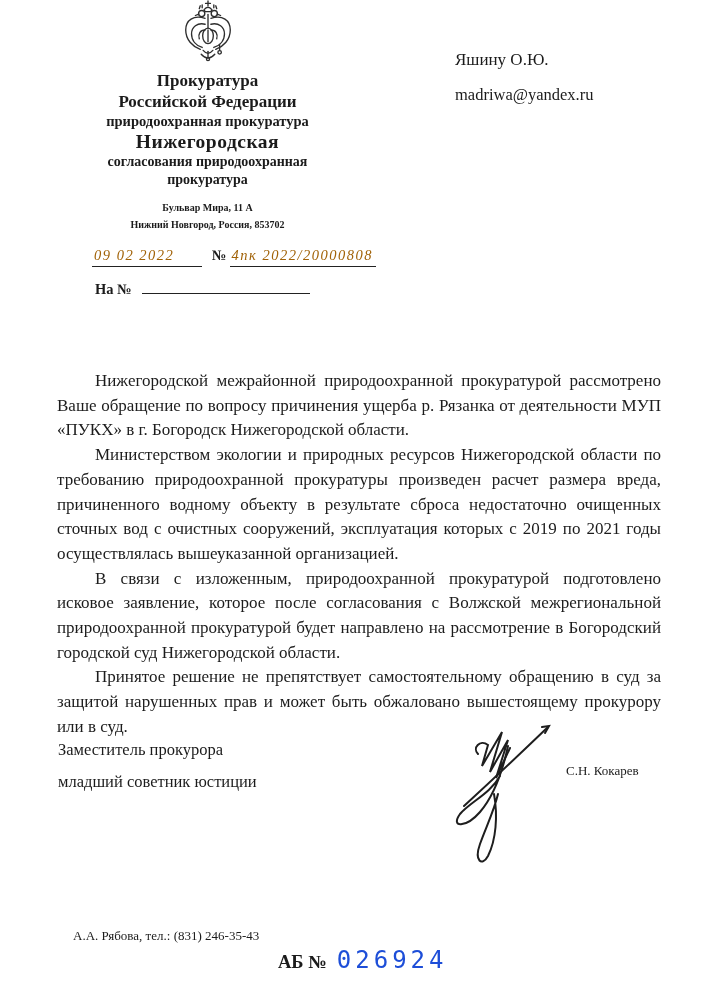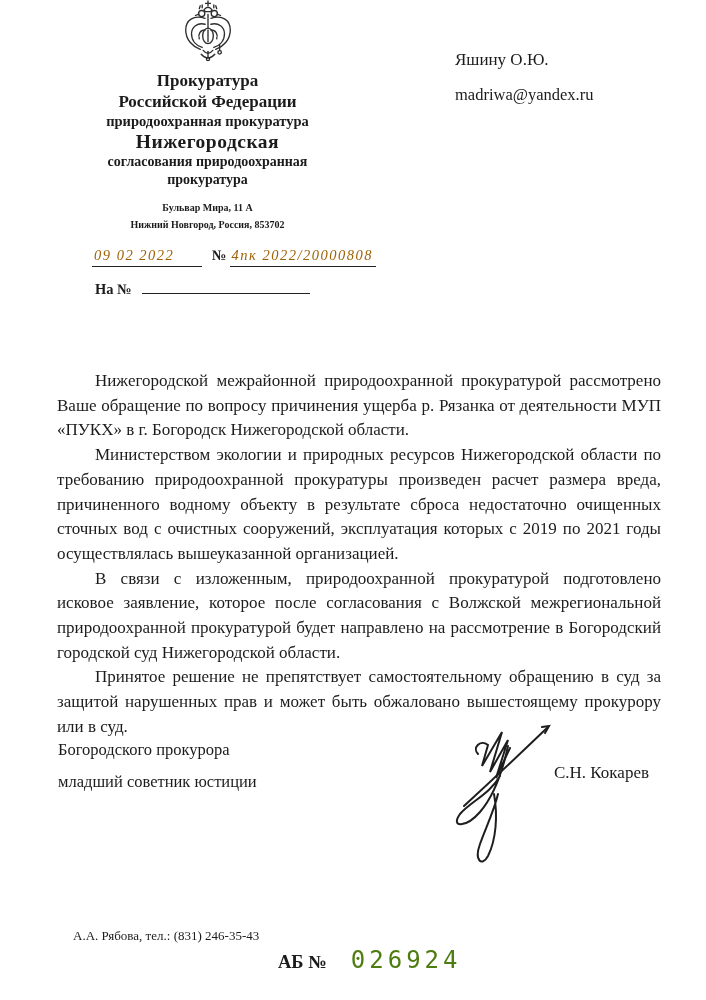--- a/index.html
+++ b/index.html
@@ -38,28 +38,28 @@
   
   .body-text{
     position:absolute;left:57px;top:369px;width:604px;
     font-size:17px;line-height:24.7px;text-align:justify;color:#1c1c1c;
   }
   .body-text p{margin:0;text-indent:38px;}
   
   .sig-block{position:absolute;left:58px;top:740px;font-size:16.5px;}
   .sig-block .pos2{margin-top:12px;}
   .sig-svg{position:absolute;left:436px;top:714px;}
-  .sig-name{position:absolute;left:554px;top:763px;font-size:17px;}
+  .sig-name{position:absolute;left:566px;top:763px;font-size:13px;}
   
   .footer-contact{position:absolute;left:73px;top:928px;font-size:13px;}
   .form-line{position:absolute;left:278px;top:946px;display:flex;align-items:baseline;}
   .form-series{font-size:18.5px;font-weight:bold;}
   .form-number{
     font-family:"DejaVu Sans Mono",monospace;font-size:24px;
-    letter-spacing:4px;margin-left:24px;color:#4d7c0f;
+    letter-spacing:4px;margin-left:10px;color:#1d4ed8;
   }
 </style>
 </head>
 <body>
 
 <div class="page">
 
   <div class="letterhead">
     <svg class="emblem" width="64" height="62" viewBox="0 0 64 64" fill="none" stroke="#2e2e2e" stroke-width="1.4" stroke-linecap="round">
 
@@ -119,21 +119,21 @@
   </div>
 
   <div class="body-text">
     <p>Нижегородской межрайонной природоохранной прокуратурой рассмотрено Ваше обращение по вопросу причинения ущерба р. Рязанка от деятельности МУП «ПУКХ» в г. Богородск Нижегородской области.</p>
     <p>Министерством экологии и природных ресурсов Нижегородской области по требованию природоохранной прокуратуры произведен расчет размера вреда, причиненного водному объекту в результате сброса недостаточно очищенных сточных вод с очистных сооружений, эксплуатация которых с 2019 по 2021 годы осуществлялась вышеуказанной организацией.</p>
     <p>В связи с изложенным, природоохранной прокуратурой подготовлено исковое заявление, которое после согласования с Волжской межрегиональной природоохранной прокуратурой будет направлено на рассмотрение в Богородский городской суд Нижегородской области.</p>
     <p>Принятое решение не препятствует самостоятельному обращению в суд за защитой нарушенных прав и может быть обжаловано вышестоящему прокурору или в суд.</p>
   </div>
 
   <div class="sig-block">
-    <div>Богородского прокурора</div>
+    <div>Заместитель прокурора</div>
     <div class="pos2">младший советник юстиции</div>
   </div>
 
   <svg class="sig-svg" width="130" height="158" viewBox="0 0 130 158" fill="none" stroke="#1e1e1e" stroke-width="2" stroke-linecap="round">
 
     <path d="M28,92 C52,70 86,38 112,13"></path>
     <path d="M106,13 L113,12 L109,19"></path>
 
     <path d="M42,40 C36,34 44,25 52,31 L46,52 L66,18 L54,58 L72,26 L60,64 L74,34"></path>
 

